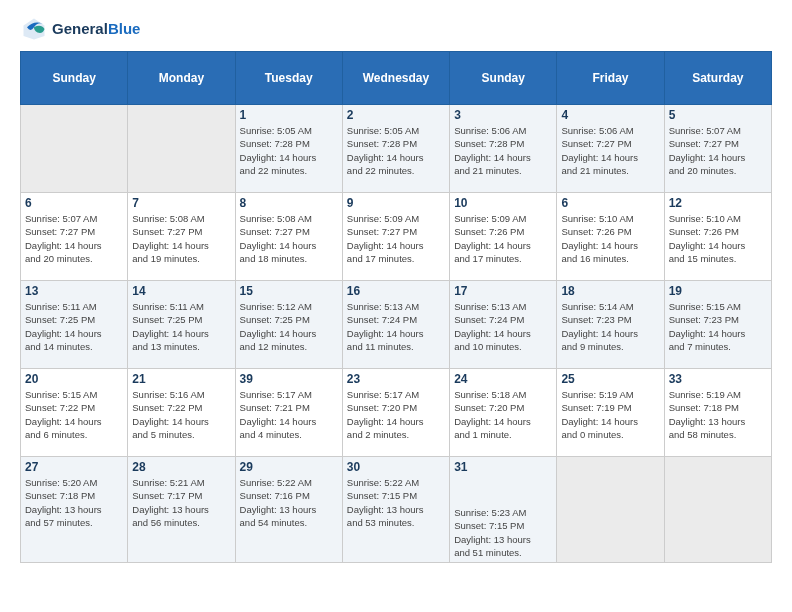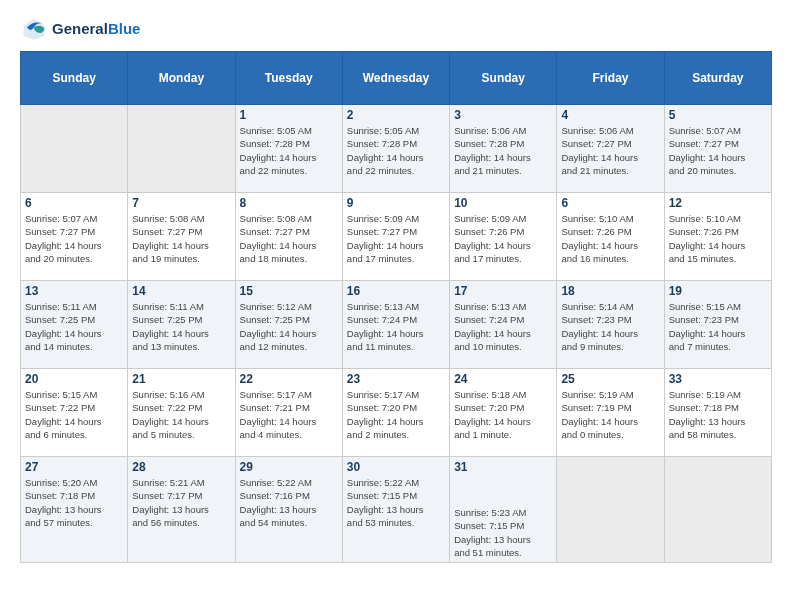--- a/index.html
+++ b/index.html
@@ -277,21 +277,21 @@
 and 6 minutes.</div>
           </td>
           <td>
             <span class="day-num">21</span>
             <div class="day-info" style="white-space: pre-line;">Sunrise: 5:16 AM
 Sunset: 7:22 PM
 Daylight: 14 hours
 and 5 minutes.</div>
           </td>
           <td>
-            <span class="day-num">22</span>
+            <span class="day-num">39</span>
             <div class="day-info" style="white-space: pre-line;">Sunrise: 5:17 AM
 Sunset: 7:21 PM
 Daylight: 14 hours
 and 4 minutes.</div>
           </td>
           <td>
             <span class="day-num">23</span>
             <div class="day-info" style="white-space: pre-line;">Sunrise: 5:17 AM
 Sunset: 7:20 PM
 Daylight: 14 hours

